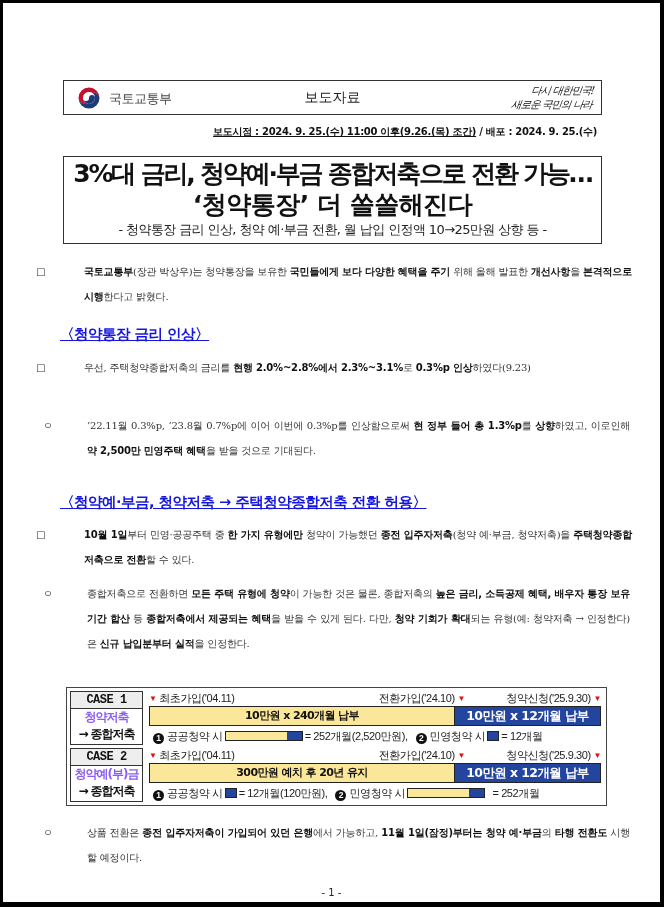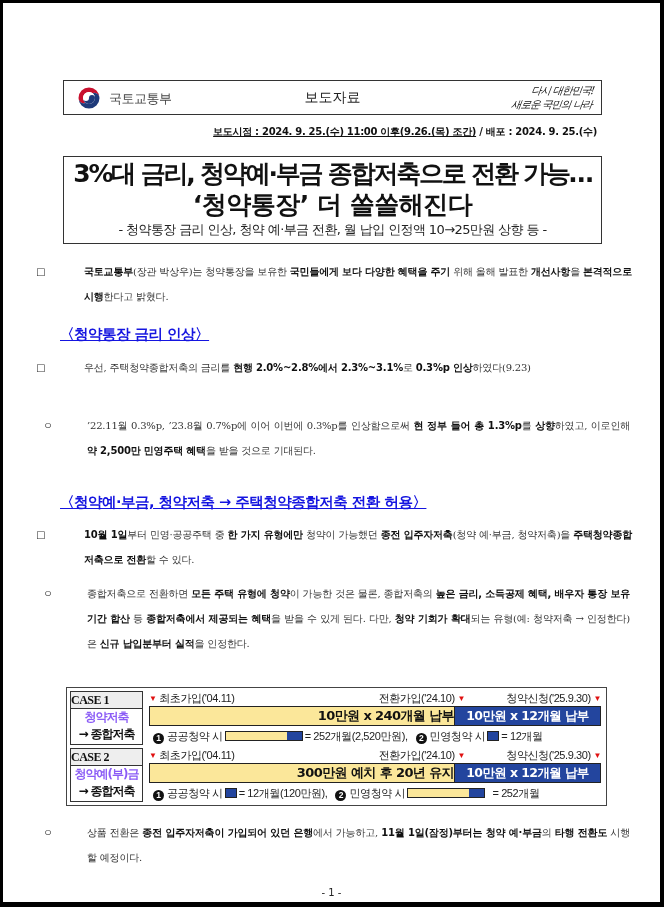--- a/index.html
+++ b/index.html
@@ -81,21 +81,21 @@
   .diagram {
     left: 63px; top: 684px; width: 541px; height: 119px;
     border: 1px solid #444; box-sizing: border-box;
   }
   .case-label {
     position: absolute; left: 3px; width: 73px; height: 54px;
     border: 1px solid #333; box-sizing: border-box; background: #fff;
   }
   .case-top {
     height: 16px; border-bottom: 1px solid #333; background: #eee;
-    text-align: left; font-family: Liberation Serif, serif;
+    text-align: center; font-family: Liberation Mono, monospace;
     font-weight: bold; font-size: 12px; line-height: 16px; color: #111; letter-spacing: -0.5px;
   }
   .case-name {
     text-align: center; font-family: "DejaVu Sans", sans-serif; font-weight: bold;
     font-size: 12px; line-height: 17px; color: #8b5cf6; letter-spacing: -1px;
   }
   .case-arrow {
     text-align: center; font-family: "DejaVu Sans", sans-serif; font-weight: bold;
     font-size: 12px; line-height: 16px; color: #111; letter-spacing: -1px;
   }
@@ -106,22 +106,22 @@
   }
   .tri { color: #e01010; font-size: 8px; vertical-align: 1px; }
   .mark-row .m1 { position: absolute; left: 0; top: 0; }
   .mark-row .m2 { position: absolute; left: 0; top: 0; width: 316px; text-align: right; }
   .mark-row .m3 { position: absolute; right: 0; top: 0; }
   .bar {
     position: absolute; left: 82px; width: 452px; height: 20px;
     border: 1px solid #222; box-sizing: border-box; display: flex;
   }
   .bar .y {
-    width: 304px; background: #fbe79a; text-align: right;
-    font-family: "DejaVu Sans", sans-serif; font-weight: bold; font-size: 13px; line-height: 18px;
+    width: 304px; background: #fbe79a; text-align: center;
+    font-family: "DejaVu Sans", sans-serif; font-weight: bold; font-size: 11px; line-height: 18px;
     color: #111; letter-spacing: -0.6px;
     border-right: 1px solid #222;
   }
   .bar .b {
     flex: 1; background: #23459e; color: #fff; text-align: center;
     font-family: "DejaVu Sans", sans-serif; font-weight: bold; font-size: 12.5px; line-height: 18px;
     letter-spacing: -0.6px;
   }
   .legend-row {
     position: absolute; left: 86px; height: 14px; white-space: nowrap;

